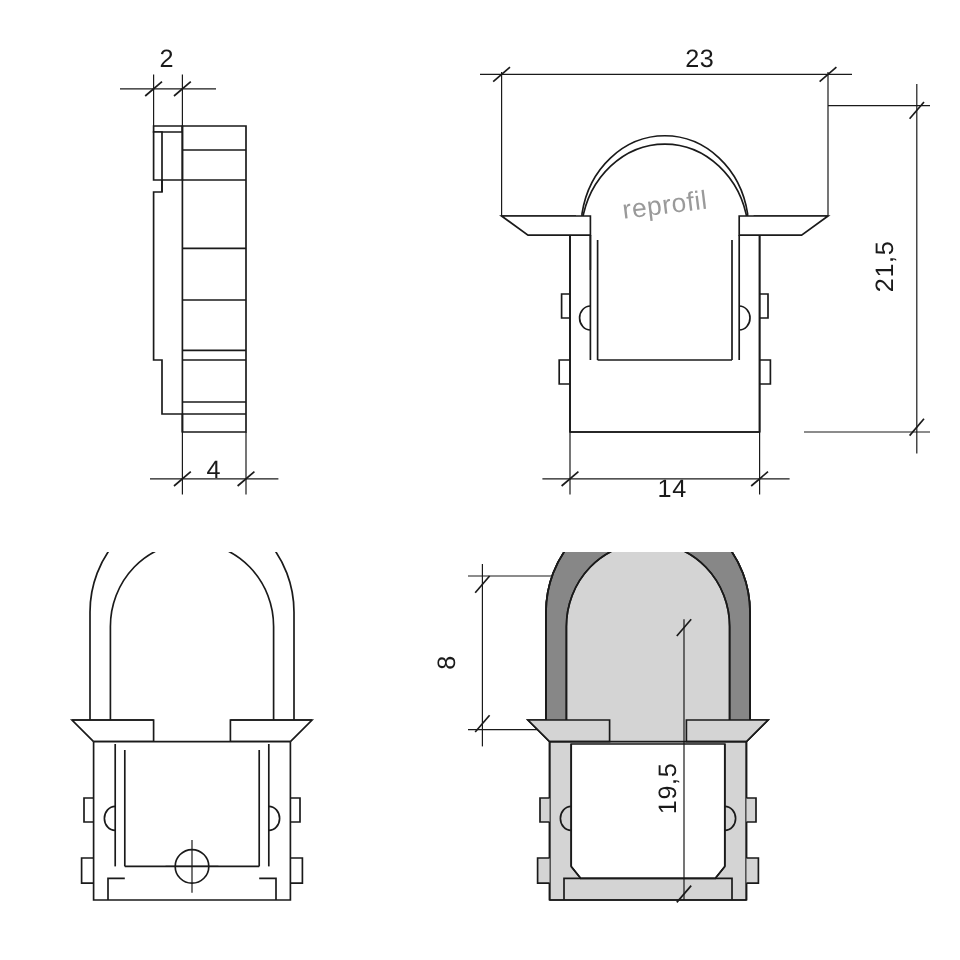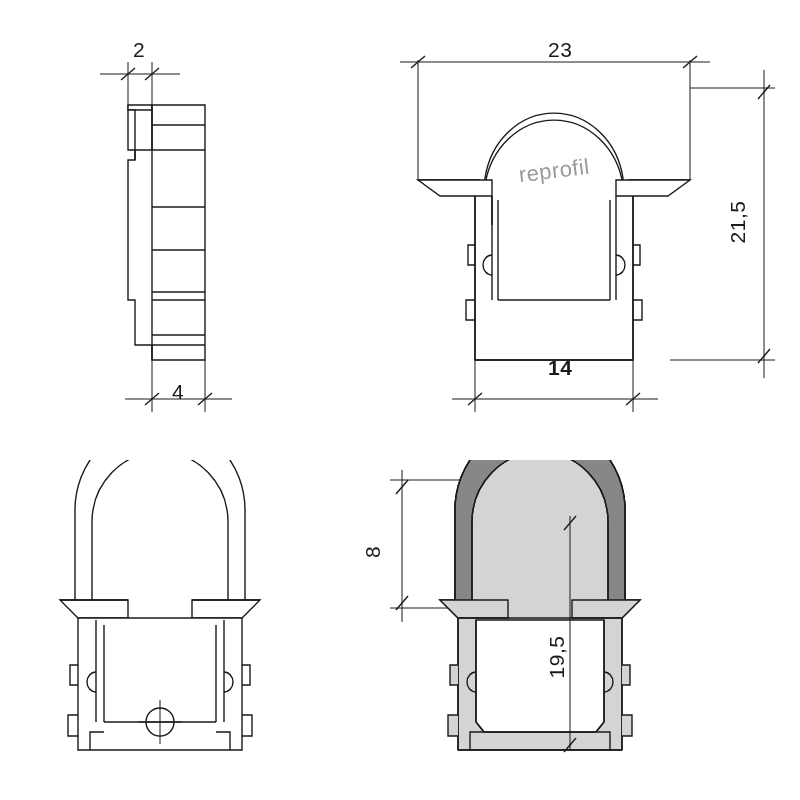--- a/index.html
+++ b/index.html
@@ -115,22 +115,22 @@
 
       <line x1="95" y1="360" x2="95" y2="412" stroke-width="1"></line>
       <line x1="253" y1="360" x2="253" y2="412" stroke-width="1"></line>
       <line x1="72" y1="399" x2="278" y2="399" stroke-width="1"></line>
       <line x1="88" y1="405" x2="102" y2="393" stroke-width="1.4"></line>
       <line x1="246" y1="405" x2="260" y2="393" stroke-width="1.4"></line>
     </g>
 
     <text class="brand" x="175" y="178" text-anchor="middle" transform="rotate(-7 175 178)">reprofil</text>
   </svg>
-  <div class="dim" style="left:548px;top:38px;">23</div>
-  <div class="dim" style="left:548px;top:356px;font-weight:bold;">14</div>
+  <div class="dim" style="left:571px;top:38px;">23</div>
+  <div class="dim" style="left:548px;top:396px;">14</div>
   <div class="dim v" style="left:717px;top:210px;transform:rotate(-90deg);">21,5</div>
 
   <svg width="380" height="340" viewBox="0 0 380 340" style="position:absolute;left:0;top:460px">
     <g stroke="#1a1a1a" fill="none" stroke-width="1.4">
 
       <path d="M75,140 L75,50
                A85,88 0 0 1 245,50
                L245,140" fill="#ffffff"></path>
 
       <path d="M92,150 L92,62

